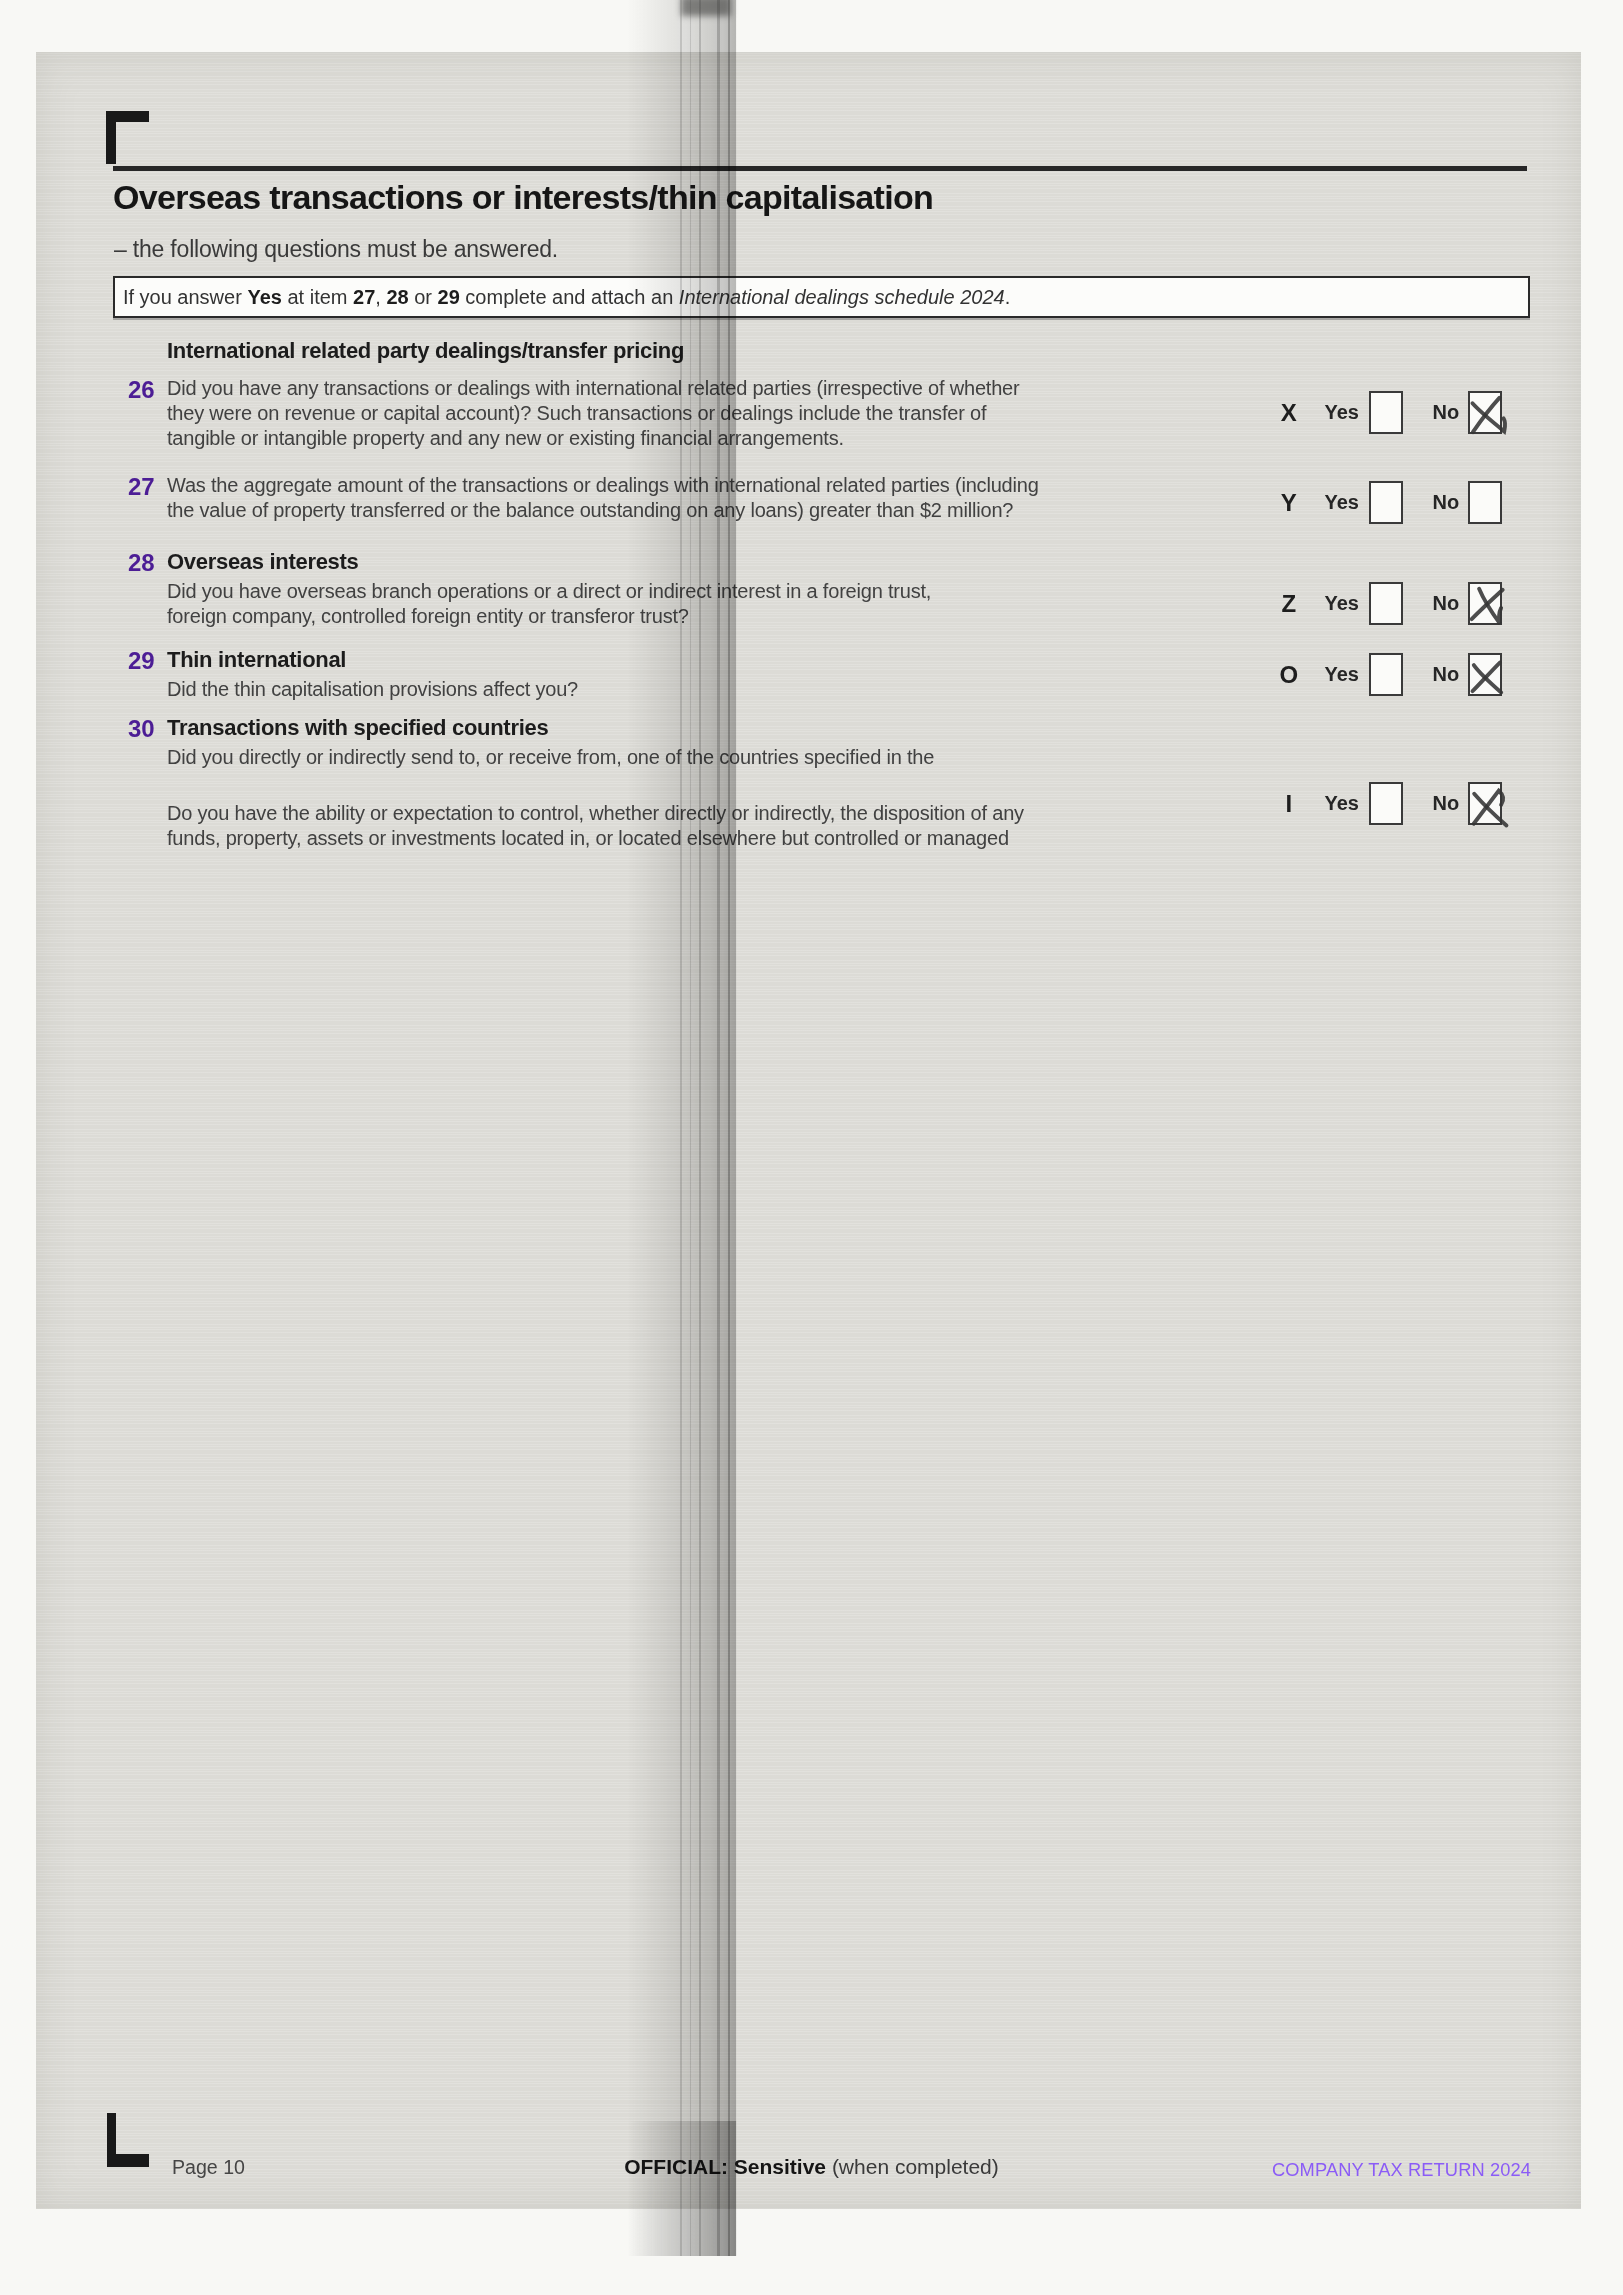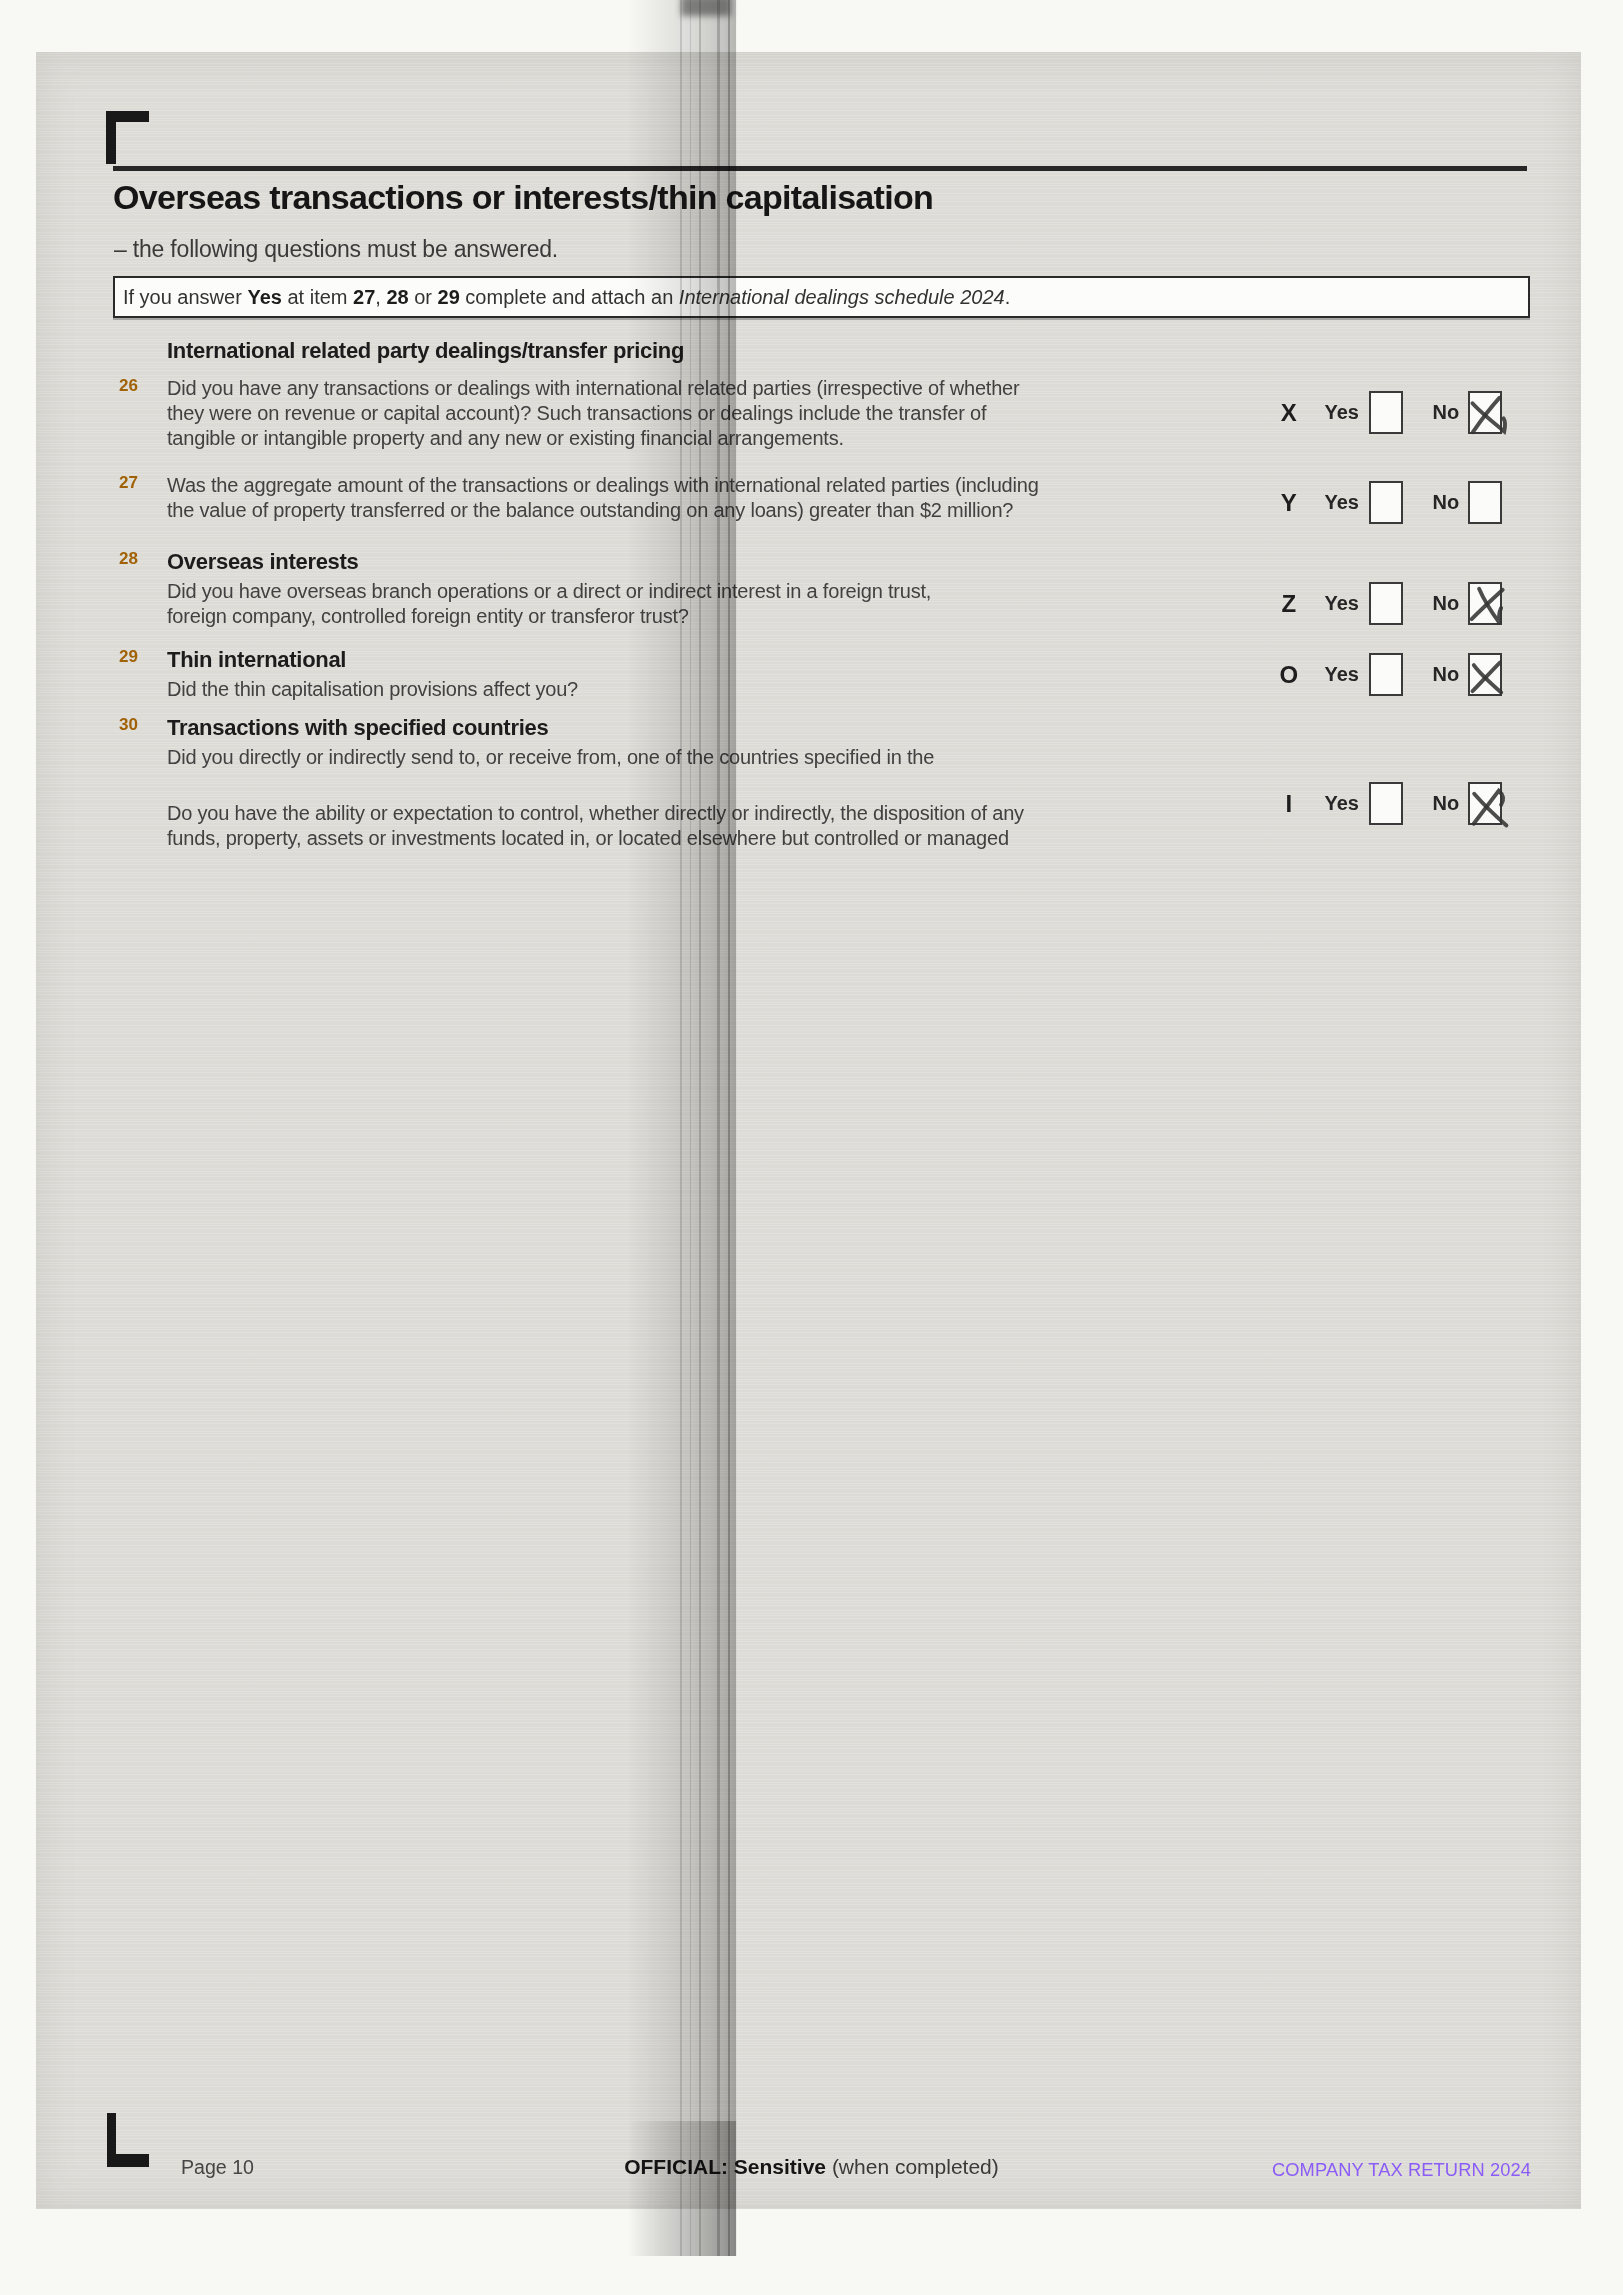--- a/index.html
+++ b/index.html
@@ -88,22 +88,22 @@
     box-shadow:0 2px 0 rgba(60,60,60,.35);
   }
   .instruction-box b{color:#1d1d1d;}
   .instruction-box i{color:#333;}
   .section-heading{
     position:absolute;left:167px;top:338px;
     font-size:22px;font-weight:bold;color:#1c1c1c;letter-spacing:-0.3px;white-space:nowrap;
   }
   
   .qnum{
-    position:absolute;left:119px;width:46px;
-    font-size:17px;font-weight:bold;color:#a16207;
+    position:absolute;left:128px;width:46px;
+    font-size:24px;font-weight:bold;color:#4c1d95;
   }
   .qhead{
     position:absolute;left:167px;
     font-size:22px;font-weight:bold;color:#1c1c1c;letter-spacing:-0.3px;white-space:nowrap;text-align:center;
   }
   .qtext{
     position:absolute;left:167px;
     font-size:20px;color:#414141;letter-spacing:-0.2px;line-height:25px;white-space:nowrap;
   }
   .qtext div{height:25px;}
@@ -124,21 +124,21 @@
   }
   .cbox.nb{margin-left:9.2px;}
   .mark{display:none;position:absolute;left:-4.6px;top:1.3px;overflow:visible;}
   .cbox.checked .mark{display:block;}
   .mark path{stroke:#343434;stroke-width:6;fill:none;stroke-linecap:round;opacity:.88;}
   .r1 .mark{transform:rotate(-6deg);}
   .r3 .mark{transform:rotate(9deg) translate(1.3px,-1.3px);}
   .r5 .mark{transform:rotate(-4deg) translate(1.3px,0);}
   
   .footer-page{
-    position:absolute;left:172px;top:2156px;font-size:19.6px;color:#454545;white-space:nowrap;margin-left:9px;
+    position:absolute;left:172px;top:2156px;font-size:19.6px;color:#454545;white-space:nowrap;
   }
   .footer-center{
     position:absolute;left:0;top:2155px;width:1623px;text-align:center;
     font-size:21px;color:#3a3a3a;white-space:nowrap;
   }
   .footer-center b{color:#151515;}
   .footer-right{
     position:absolute;right:92px;top:2159px;font-size:18.3px;color:#8b5cf6;
     letter-spacing:0.1px;white-space:nowrap;
   }

